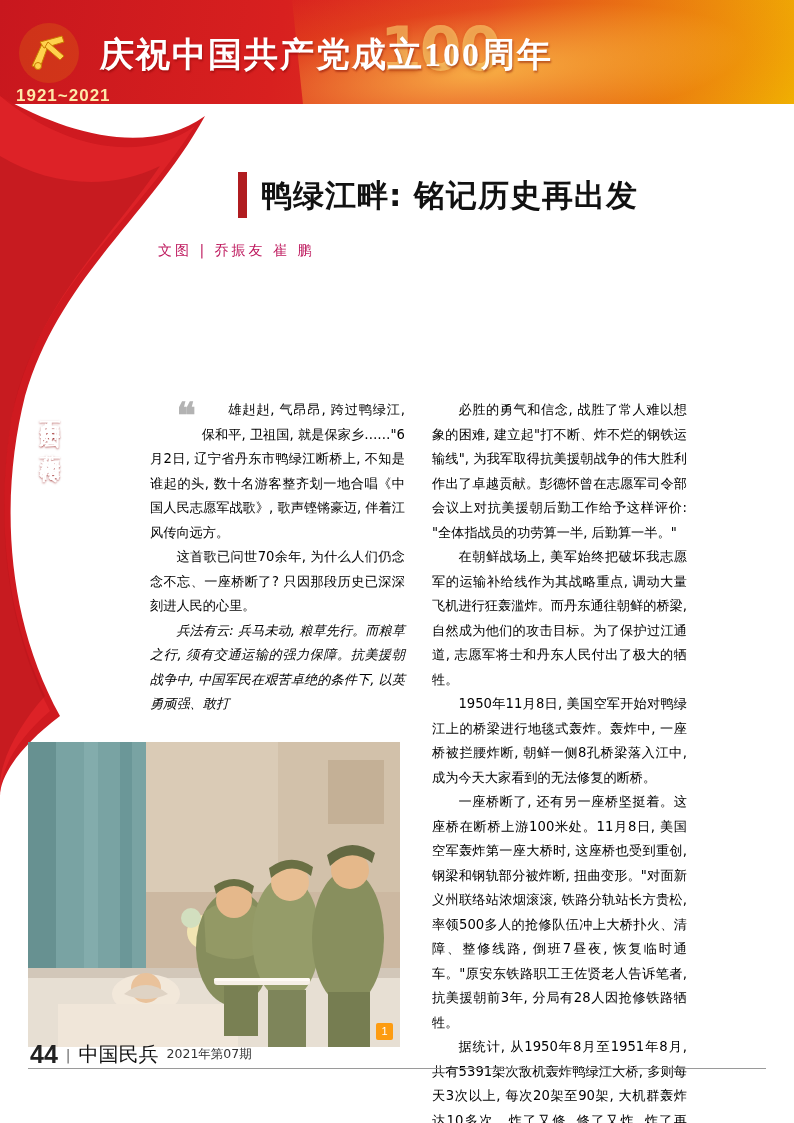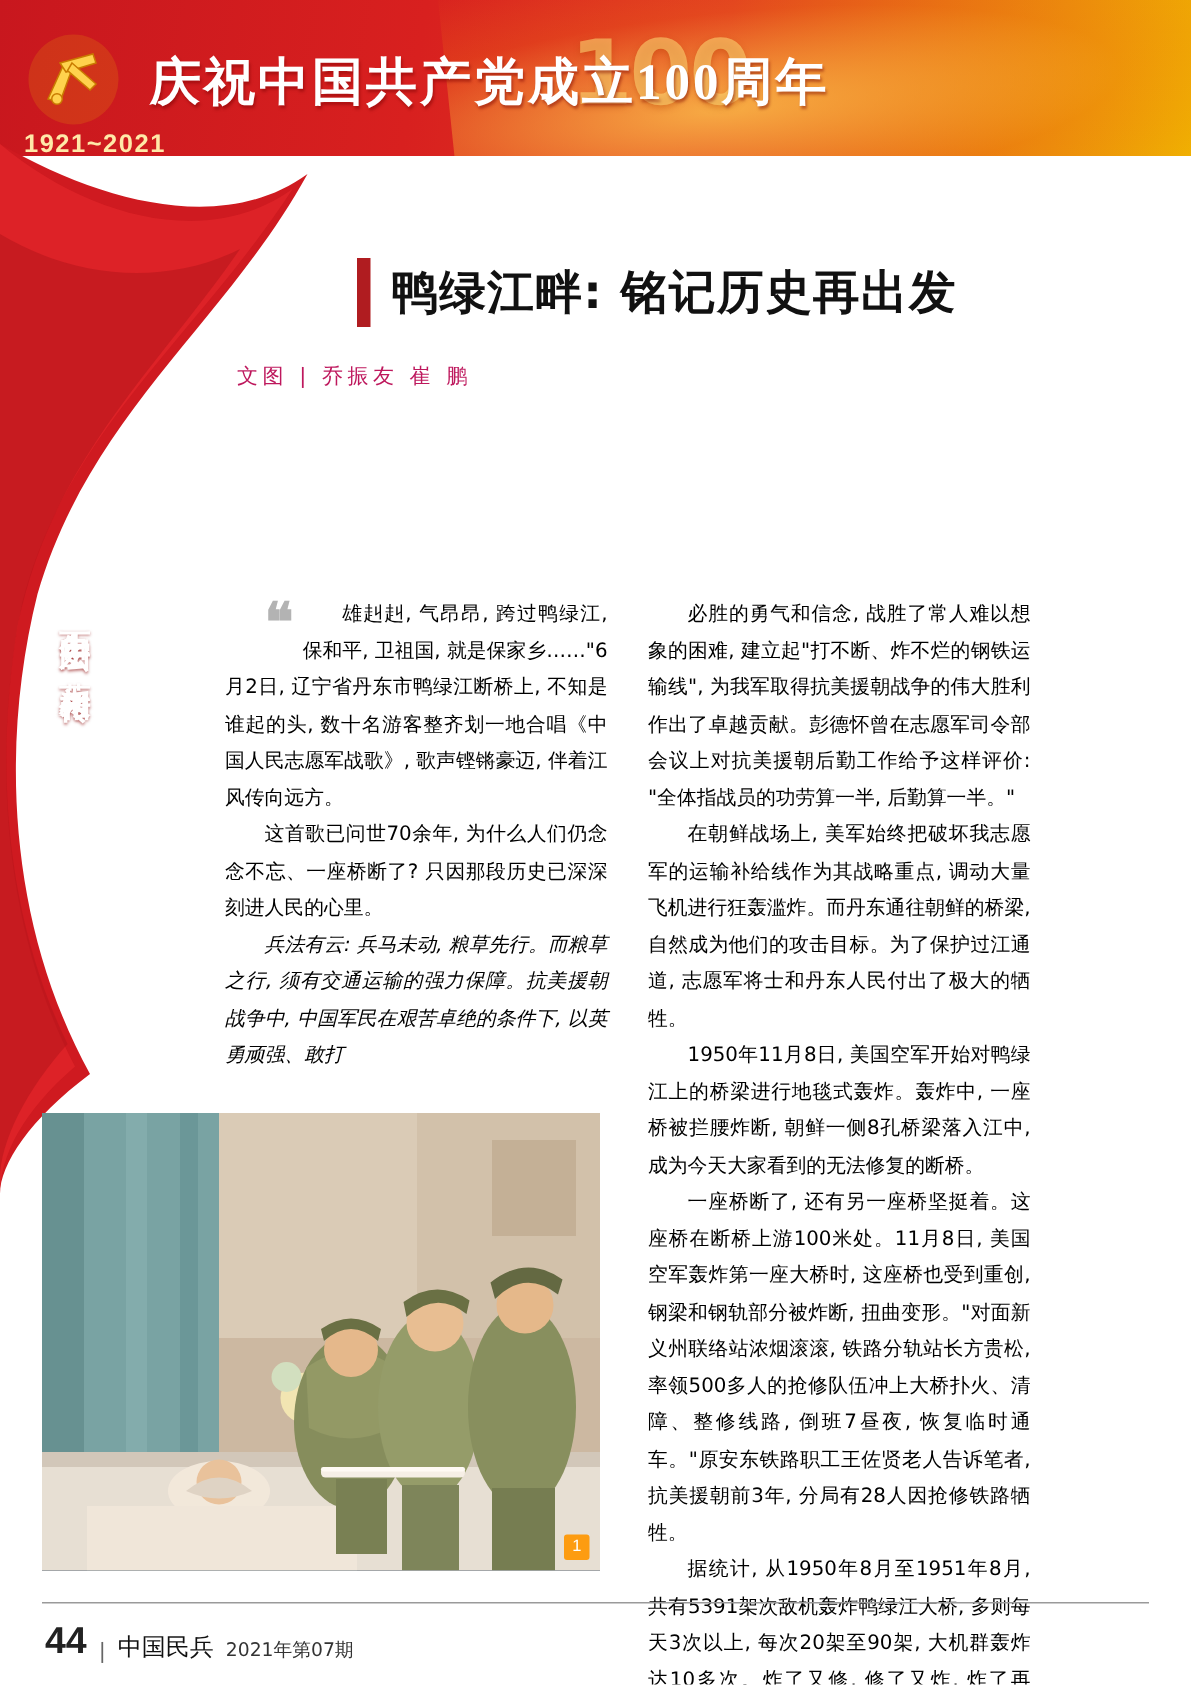--- a/index.html
+++ b/index.html
@@ -198,39 +198,39 @@
   
   .footer-rule {
     position: absolute;
     left: 28px; top: 1068px;
     width: 738px;
     height: 1px;
     background: #9a9a9a;
   }
   .footer {
     position: absolute;
-    left: 30px; top: 1080px;
+    left: 30px; top: 1040px;
     display: flex;
-    align-items: flex-end;
+    align-items: center;
     font-family: "DejaVu Sans", "Liberation Sans", sans-serif;
   }
   .folio {
     font-family: "Liberation Sans", sans-serif;
     font-size: 25px;
     font-weight: bold;
     color: #222;
     margin-right: 8px;
   }
   .footer-sep {
     color: #666;
     font-size: 14px;
     margin-right: 8px;
   }
   .footer-mag {
-    font-size: 16px;
+    font-size: 20px;
     color: #111;
     margin-right: 8px;
   }
   .footer-issue {
     font-size: 12.5px;
     color: #333;
   }
 </style>
 </head>
 <body>

